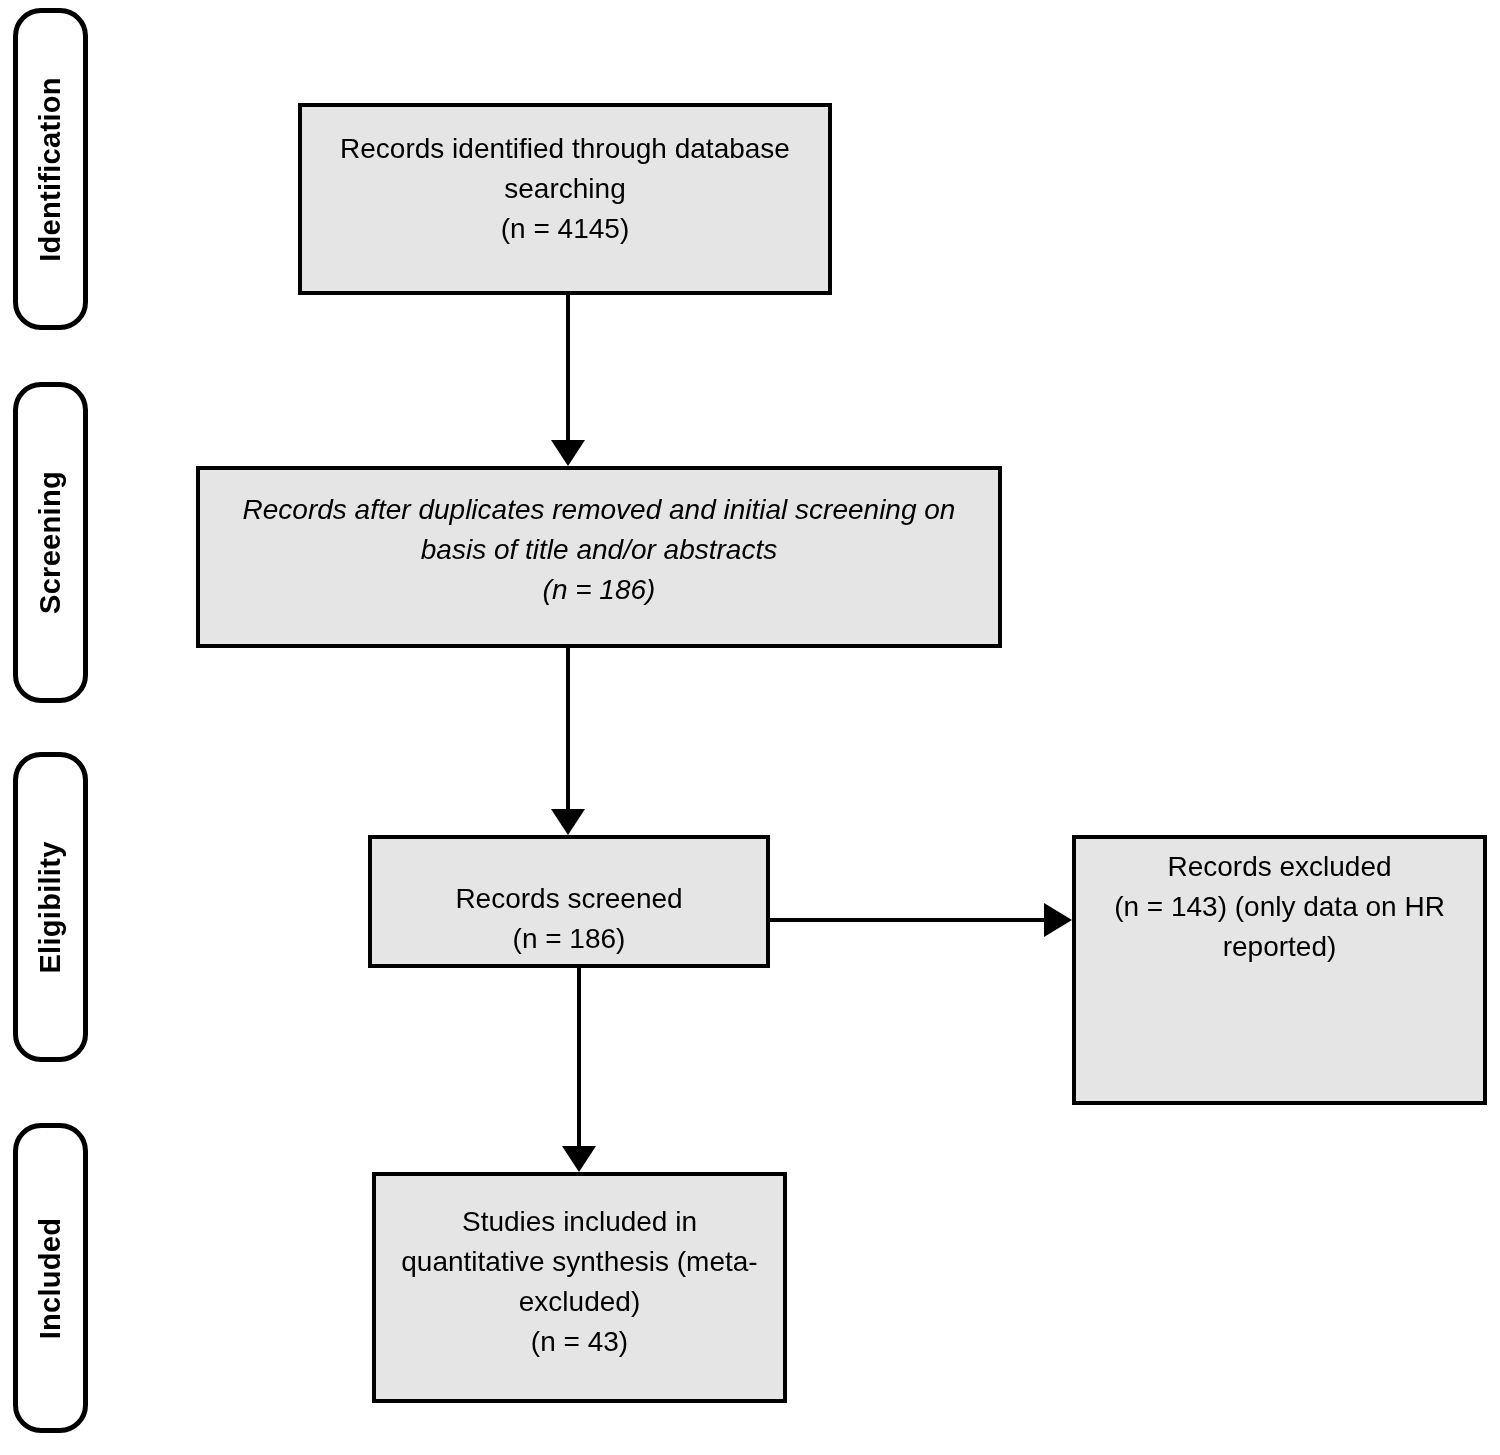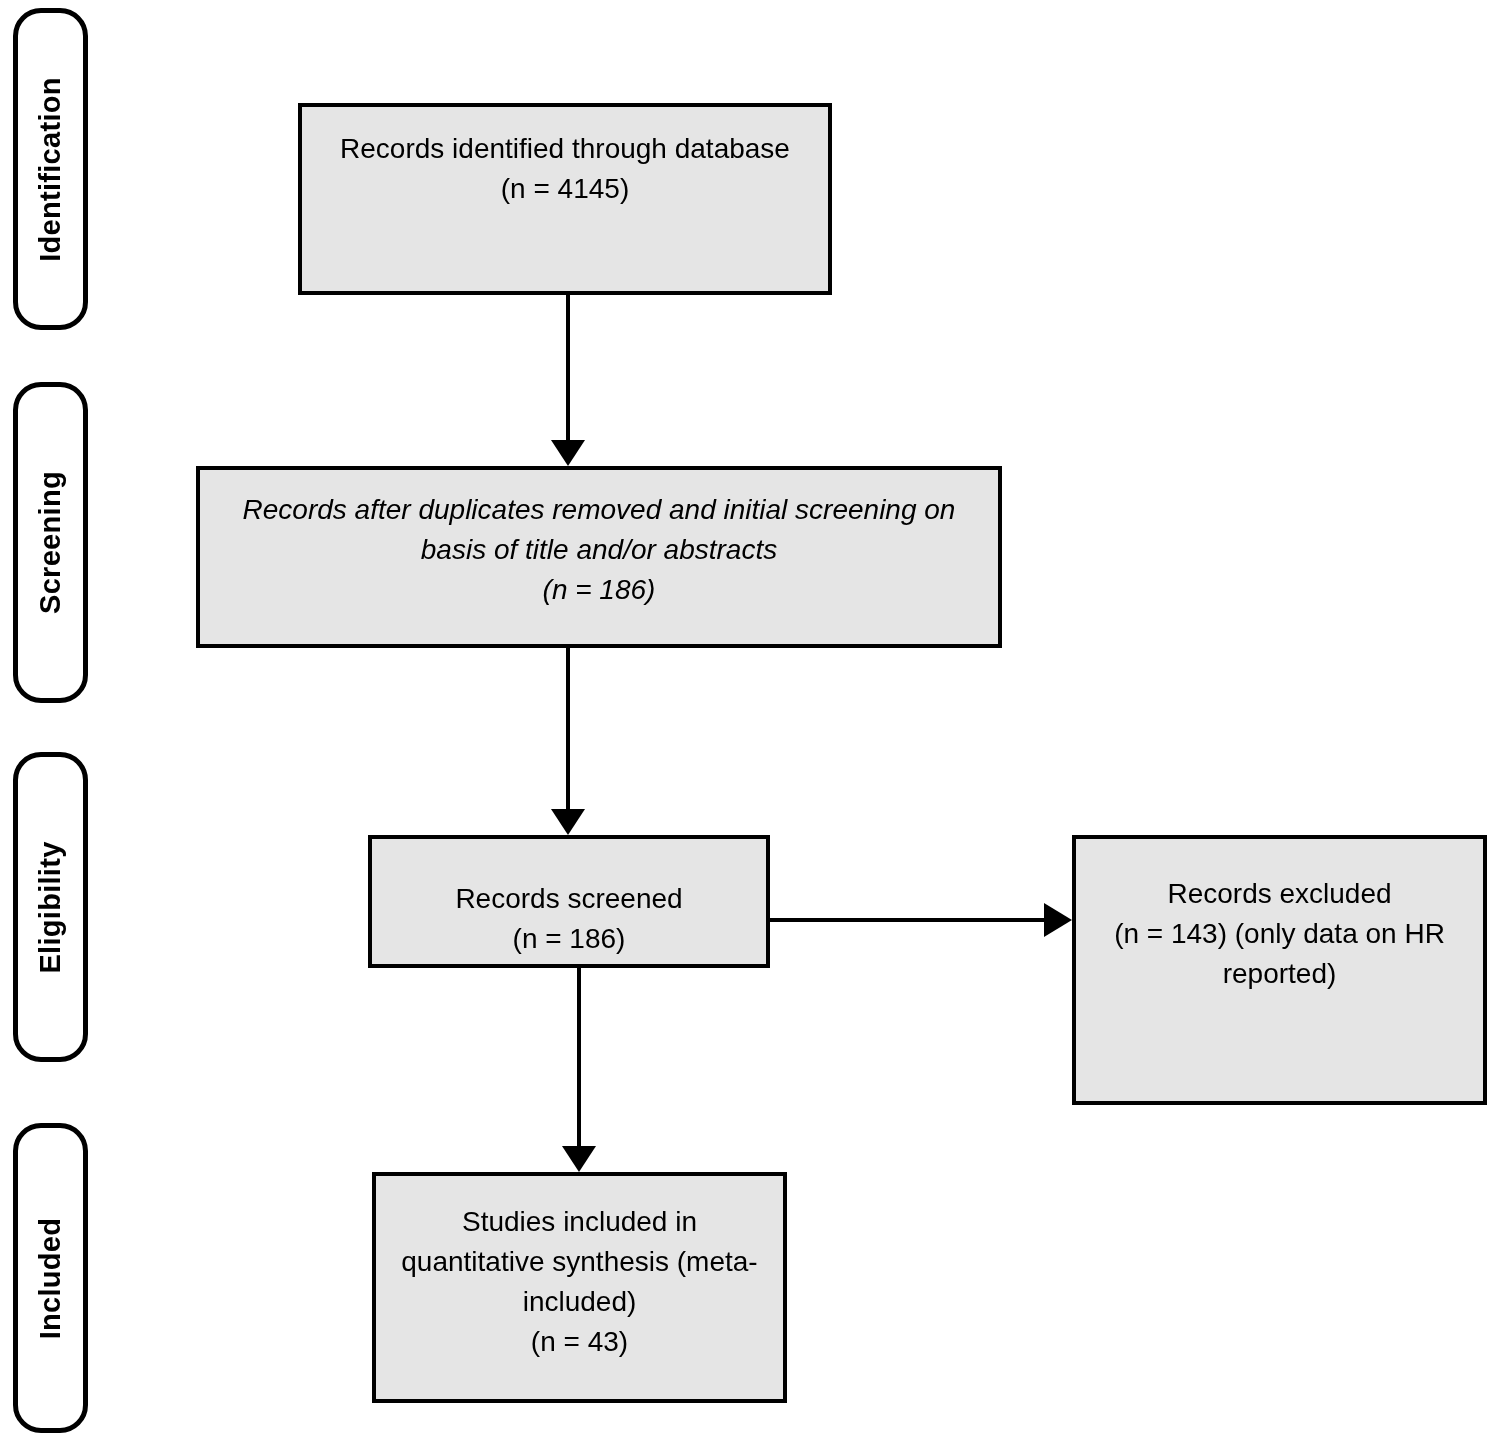--- a/index.html
+++ b/index.html
@@ -88,44 +88,45 @@
   </div>
   <div class="stage" style="left:13px; top:752px; width:75px; height:310px;">
     <span class="vtext">Eligibility</span>
   </div>
   <div class="stage" style="left:13px; top:1123px; width:75px; height:310px;">
     <span class="vtext">Included</span>
   </div>
 
   <div class="fbox" style="left:298px; top:103px; width:534px; height:192px; padding-top:22px;">
     <div class="line">Records identified through database</div>
+    <div class="line">searching</div>
     <div class="line">(n = 4145)</div>
   </div>
 
   <div class="fbox" style="left:196px; top:466px; width:806px; height:182px; padding-top:20px;font-style:italic;">
     <div class="line">Records after duplicates removed and initial screening on</div>
     <div class="line">basis of title and/or abstracts</div>
     <div class="line">(n = 186)</div>
   </div>
 
   <div class="fbox" style="left:368px; top:835px; width:402px; height:133px; padding-top:40px;">
     <div class="line">Records screened</div>
     <div class="line">(n = 186)</div>
   </div>
 
-  <div class="fbox" style="left:1072px; top:835px; width:415px; height:270px; padding-top:35px;">
+  <div class="fbox" style="left:1072px; top:835px; width:415px; height:270px; padding-top:8px;">
     <div class="line">Records excluded</div>
     <div class="line">(n = 143) (only data on HR</div>
     <div class="line">reported)</div>
   </div>
 
   <div class="fbox" style="left:372px; top:1172px; width:415px; height:231px; padding-top:26px;">
     <div class="line">Studies included in</div>
     <div class="line">quantitative synthesis (meta-</div>
-    <div class="line">included)</div>
+    <div class="line">excluded)</div>
     <div class="line">(n = 43)</div>
   </div>
 
   <div class="vline" style="left:566px; top:295px; height:147px;"></div>
   <div class="head-down" style="left:551px; top:440px;"></div>
 
   <div class="vline" style="left:566px; top:648px; height:163px;"></div>
   <div class="head-down" style="left:551px; top:809px;"></div>
 
   <div class="hline" style="left:770px; top:918px; width:278px;"></div>

